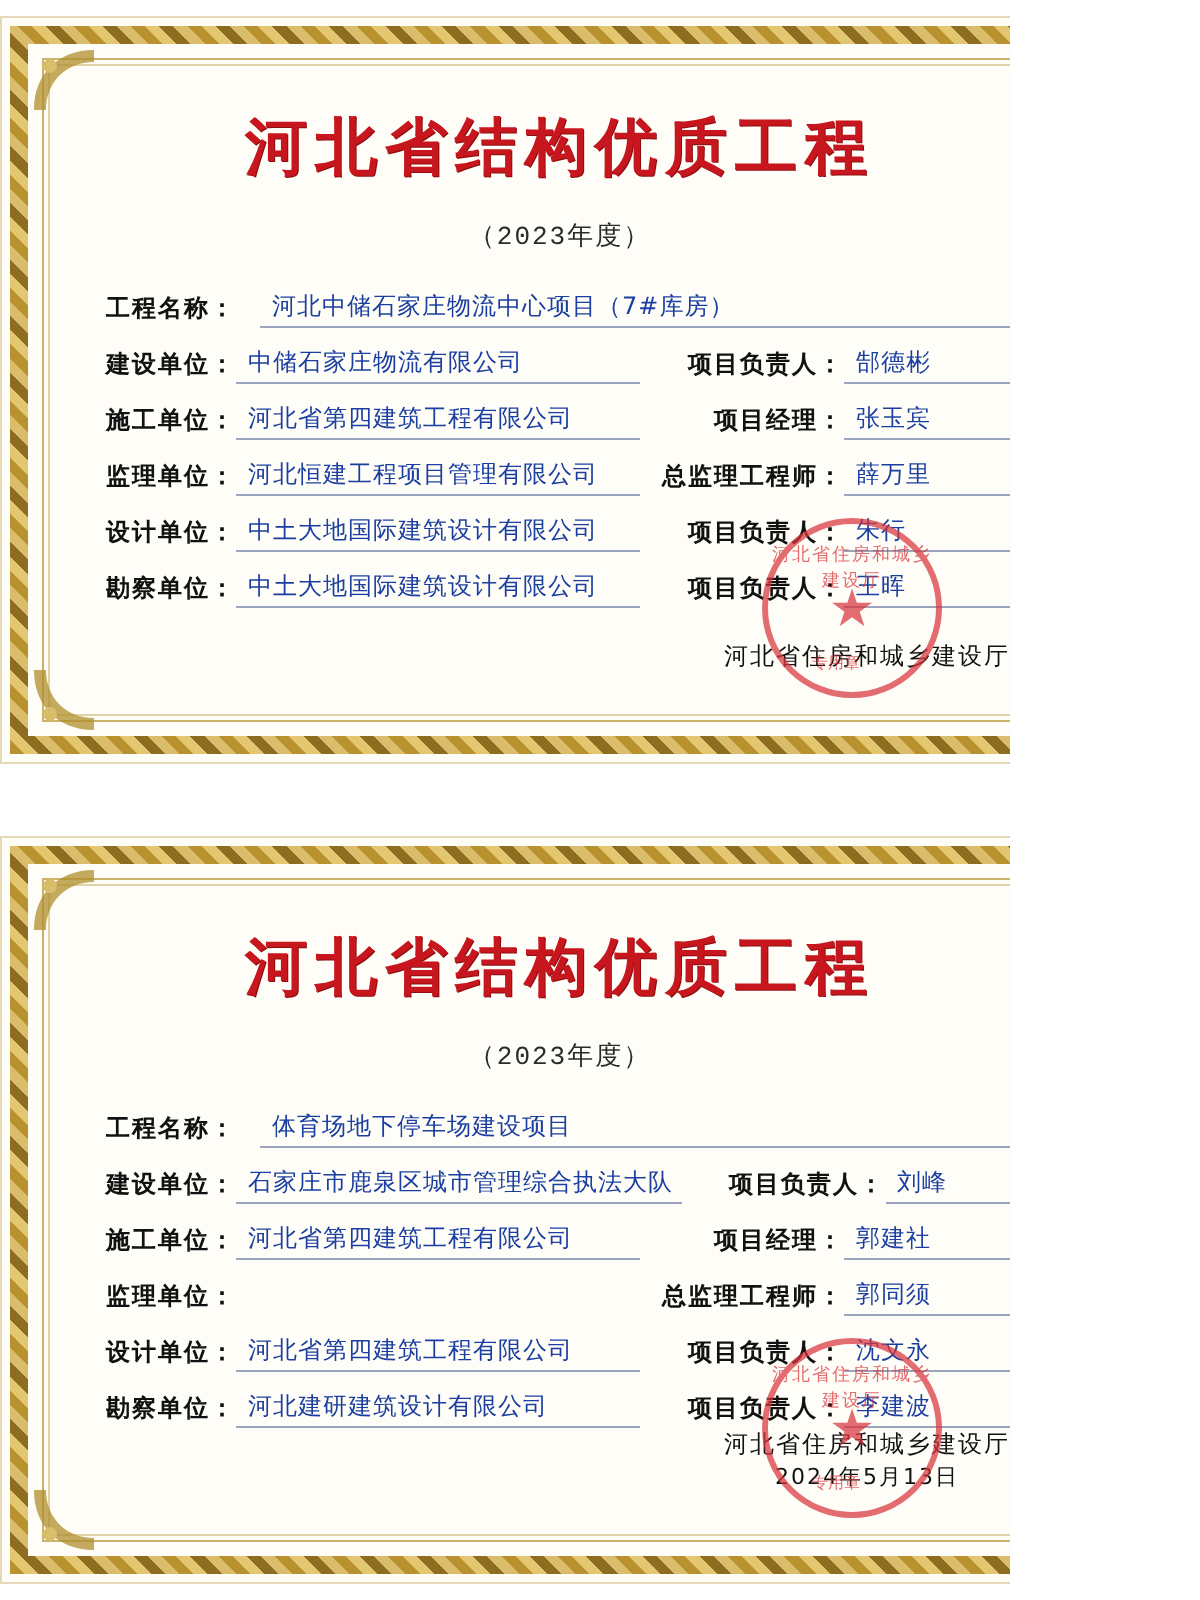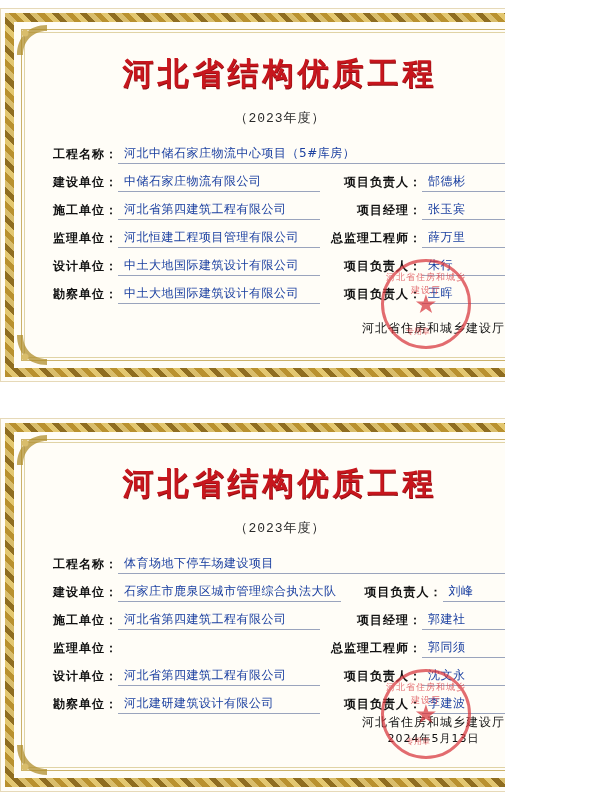--- a/index.html
+++ b/index.html
@@ -122,21 +122,21 @@
     flex: 1;
     padding: 0 4px 1px 6px;
     min-height: 15px;
     white-space: nowrap;
     overflow: hidden;
   }
   .row .left { flex: 1 1 58%; display: flex; align-items: flex-end; }
   .row .right { flex: 0 0 39%; display: flex; align-items: flex-end; margin-left: 10px; }
   .right .label { min-width: 92px; text-align: right; }
   .right .value { flex: 1; }
-  .row.single .left { flex: 1 1 100%; }
+  .row.single .left { flex: 1 1 100%; gap: 12px; }
 
   .issuer {
     position: absolute;
     right: 24px;
     bottom: 18px;
     text-align: center;
     font-size: 12px;
     color: #111;
     font-family: "DejaVu Sans", "Liberation Sans", sans-serif;
     line-height: 1.5;
@@ -219,21 +219,21 @@
     </div>
 
     <div class="cert-body">
       <div class="title">河北省结构优质工程</div>
       <div class="subtitle">（2023年度）</div>
 
       <div class="fields">
         <div class="row single">
           <div class="left">
             <span class="label">工程名称：</span>
-            <span class="value">河北中储石家庄物流中心项目（5#库房）</span>
+            <span class="value">河北中储石家庄物流中心项目（7#库房）</span>
           </div>
         </div>
 
         <div class="row">
           <div class="left">
             <span class="label">建设单位：</span>
             <span class="value">中储石家庄物流有限公司</span>
           </div>
           <div class="right">
             <span class="label">项目负责人：</span>

